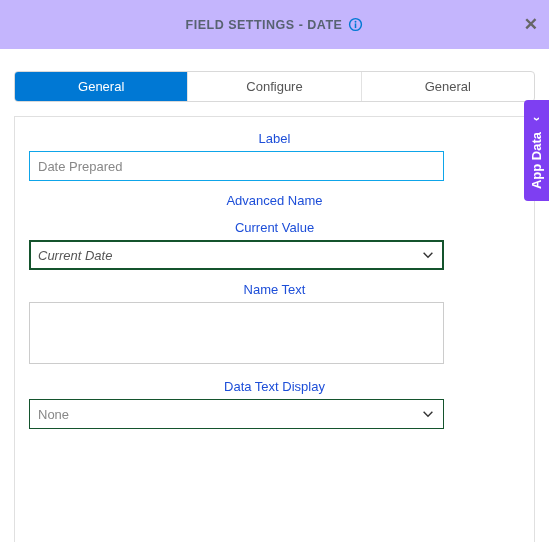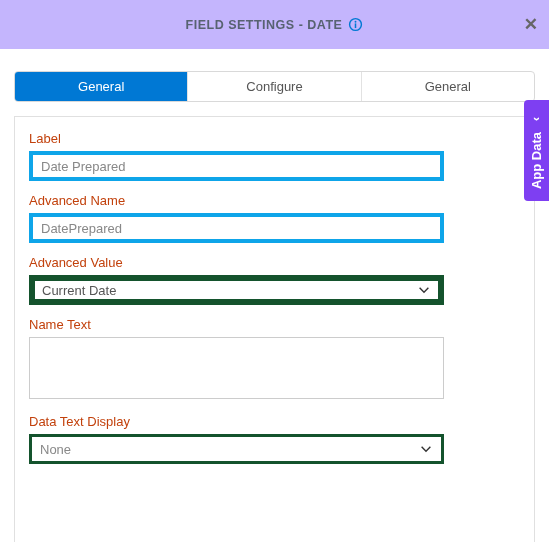--- a/index.html
+++ b/index.html
@@ -71,50 +71,52 @@
   }
   .panel {
     border: 1px solid #e0e0e0;
     padding: 14px 14px 110px 14px;
     min-height: 415px;
   }
   .field-row { margin-bottom: 12px; }
   .field-row .lbl {
     display: block;
     margin-bottom: 5px;
-    color: #c2410c;
-    font-size: 13px;
+    color: #1d4ed8;
+    font-size: 13px;
+    text-align: center;
   }
   .text-input {
     width: 415px;
     max-width: 100%;
     height: 30px;
-    border: 4px solid #0ea5e9;
+    border: 1px solid #0ea5e9;
     padding: 5px 8px;
     font-size: 13px;
     color: #888;
     background: #fff;
   }
   .select-input {
     width: 415px;
     max-width: 100%;
     height: 30px;
-    border: 3px solid #14532d;
+    border: 1px solid #14532d;
     padding: 4px 8px;
     font-size: 13px;
     color: #444;
     display: flex;
     align-items: center;
     justify-content: space-between;
     background: #fff;
     cursor: pointer;
   }
   .select-input.highlight {
-    border: 6px solid #14532d;
+    border: 2px solid #14532d;
     padding: 3px 7px;
+    font-style: italic;
   }
   .select-input .sel-text { color: #888; }
   .select-input.highlight .sel-text { color: #555; }
   .chev {
     width: 14px;
     height: 14px;
   }
   .textarea-input {
     width: 415px;
     max-width: 100%;
@@ -174,25 +176,24 @@
 
   <div class="panel">
 
     <div class="field-row">
       <span class="lbl">Label</span>
       <input class="text-input" type="text" value="Date Prepared" style="">
     </div>
 
     <div class="field-row">
       <span class="lbl">Advanced Name</span>
-      <input class="text-input" type="text" value="DatePrepared" style="">
-    </div>
-
-    <div class="field-row">
-      <span class="lbl">Advanced Value</span>
+    </div>
+
+    <div class="field-row">
+      <span class="lbl">Current Value</span>
       <div class="select-input highlight">
         <span class="sel-text">Current Date</span>
         <svg class="chev" viewBox="0 0 16 16">
             <path d="M3 5.5 L8 10.5 L13 5.5" fill="none" stroke="#333" stroke-width="1.6"></path>
           </svg>
       </div>
     </div>
 
     <div class="field-row">
       <span class="lbl">Name Text</span>

